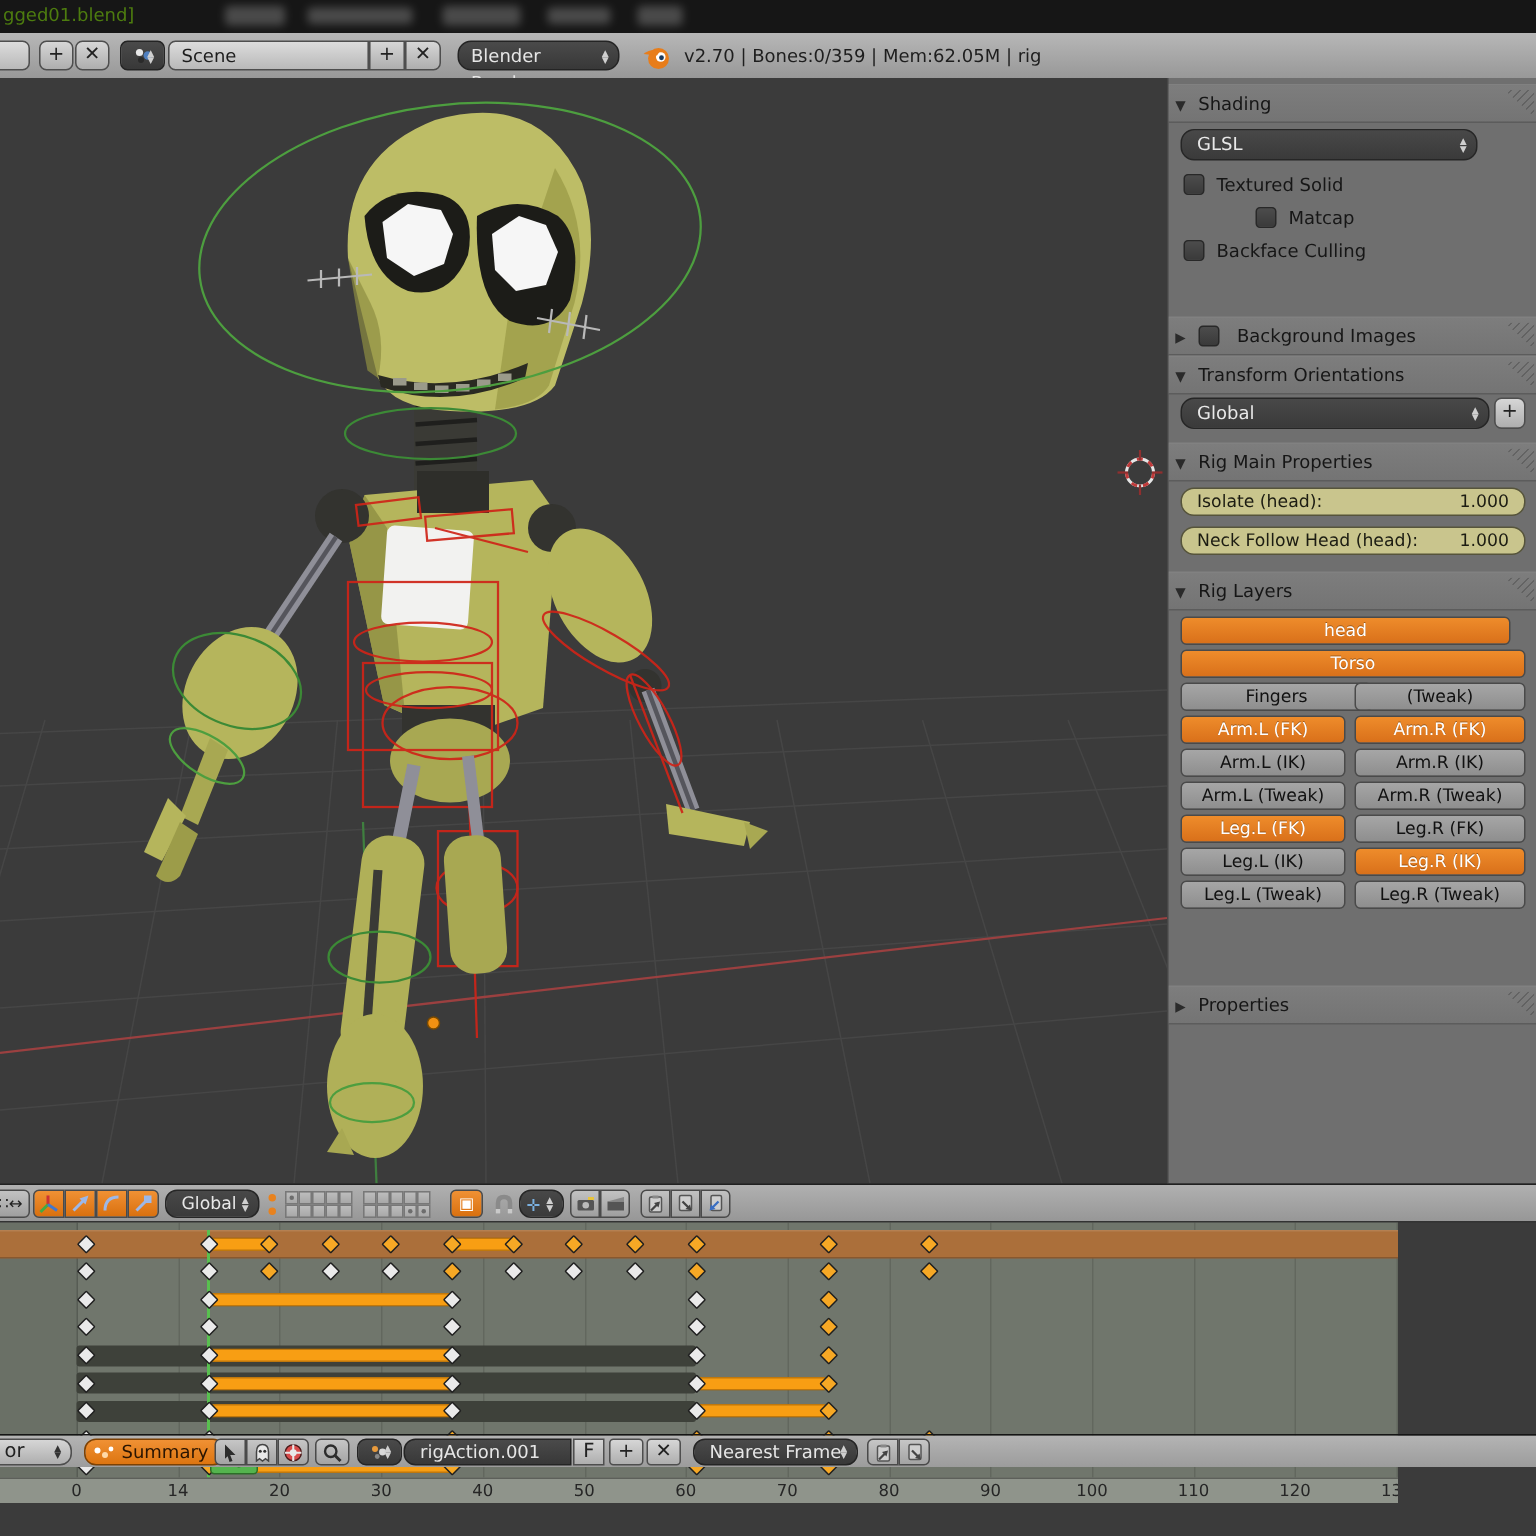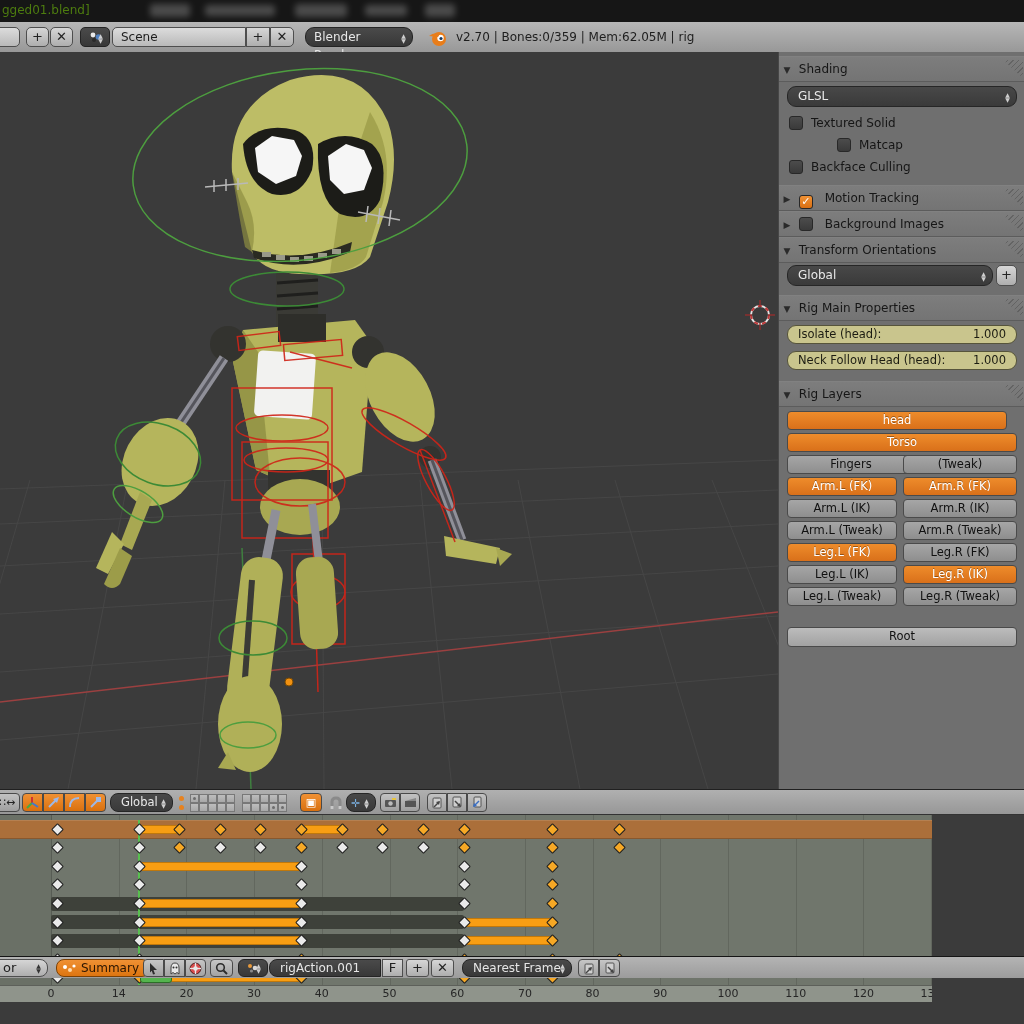--- a/index.html
+++ b/index.html
@@ -277,34 +277,29 @@
         <line x1="768" y1="263" x2="775" y2="263" stroke="#8f2f2f" stroke-width="1.5"></line>
       </g>
     </svg>
   </div>
 
   <div class="abs" id="sidebar">
     <div class="panel-header" style="top:4px">
       <span class="tri">▼</span>
       <span>Shading</span><div class="corner"></div>
     </div>
-    <div class="dd" style="top:34px;left:8px;width:230px">
+    <div class="dd" style="top:34px;left:8px;width:198px">
       <span>GLSL</span><span class="spin">▲<br>▼</span>
     </div>
     <div id="shading-checkboxes">
         <div class="cb-row" style="top: 61px;"><span class="cb"></span><span>Textured Solid</span></div>
         <div class="cb-row" style="top: 83px; padding-left: 48px;"><span class="cb"></span><span>Matcap</span></div>
         <div class="cb-row" style="top: 105px;"><span class="cb"></span><span>Backface Culling</span></div>
       </div>
 
-    <div class="panel-header" style="top:133px">
-      <span class="tri">▶</span>
-      <span class="cb checked">✓</span>
-      <span>Motion Tracking</span><div class="corner"></div>
-    </div>
     <div class="panel-header" style="top:159px">
       <span class="tri">▶</span>
       <span class="cb"></span>
       <span>Background Images</span><div class="corner"></div>
     </div>
 
     <div class="panel-header" style="top:185px">
       <span class="tri">▼</span>
       <span>Transform Orientations</span><div class="corner"></div>
     </div>
@@ -341,22 +336,25 @@
         <div class="rigbtn" style="top: 447px; left: 124px; width: 114px; position: absolute;">Arm.R (IK)</div>
         <div class="rigbtn" style="top: 469px; left: 8px; width: 110px; position: absolute;">Arm.L (Tweak)</div>
         <div class="rigbtn" style="top: 469px; left: 124px; width: 114px; position: absolute;">Arm.R (Tweak)</div>
         <div class="rigbtn on" style="top: 491px; left: 8px; width: 110px; position: absolute;">Leg.L (FK)</div>
         <div class="rigbtn" style="top: 491px; left: 124px; width: 114px; position: absolute;">Leg.R (FK)</div>
         <div class="rigbtn" style="top: 513px; left: 8px; width: 110px; position: absolute;">Leg.L (IK)</div>
         <div class="rigbtn on" style="top: 513px; left: 124px; width: 114px; position: absolute;">Leg.R (IK)</div>
         <div class="rigbtn" style="top: 535px; left: 8px; width: 110px; position: absolute;">Leg.L (Tweak)</div>
         <div class="rigbtn" style="top: 535px; left: 124px; width: 114px; position: absolute;">Leg.R (Tweak)</div>
       </div>
-    <div class="rigbtn root" style="top:575px;left:8px;width:230px;height:20px">Root</div>
-
+
+    <div class="panel-header" style="top:605px">
+      <span class="tri">▶</span>
+      <span>Properties</span><div class="corner"></div>
+    </div>
   </div>
 
   <div class="abs" id="vtoolbar">
     <div class="tbtn" style="left:-6px;width:26px">∷↔</div>
     <div class="tbtn on" style="left:22px;width:21px;border-radius:4px 0 0 4px">
       <svg width="13" height="13" viewBox="0 0 13 13">
           <line x1="6" y1="7" x2="6" y2="1" stroke="#cc3333" stroke-width="2"></line>
           <line x1="6" y1="7" x2="1" y2="12" stroke="#44aa44" stroke-width="2"></line>
           <line x1="6" y1="7" x2="12" y2="11" stroke="#4477cc" stroke-width="2"></line>
         </svg>

